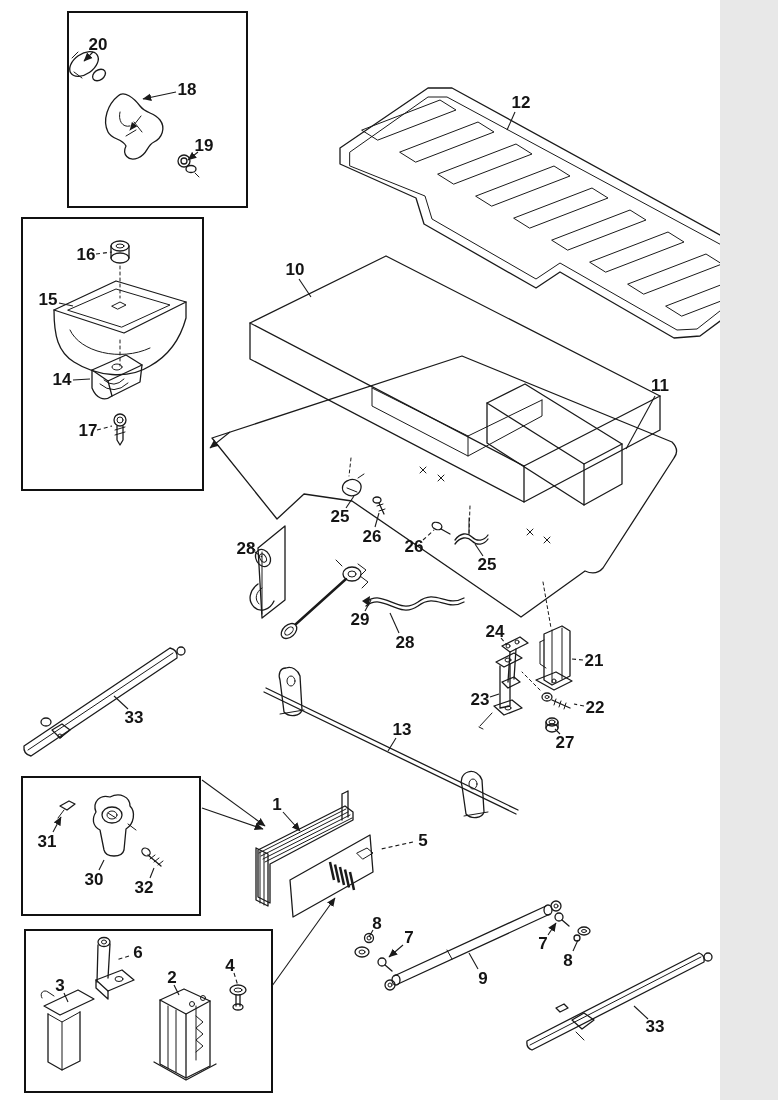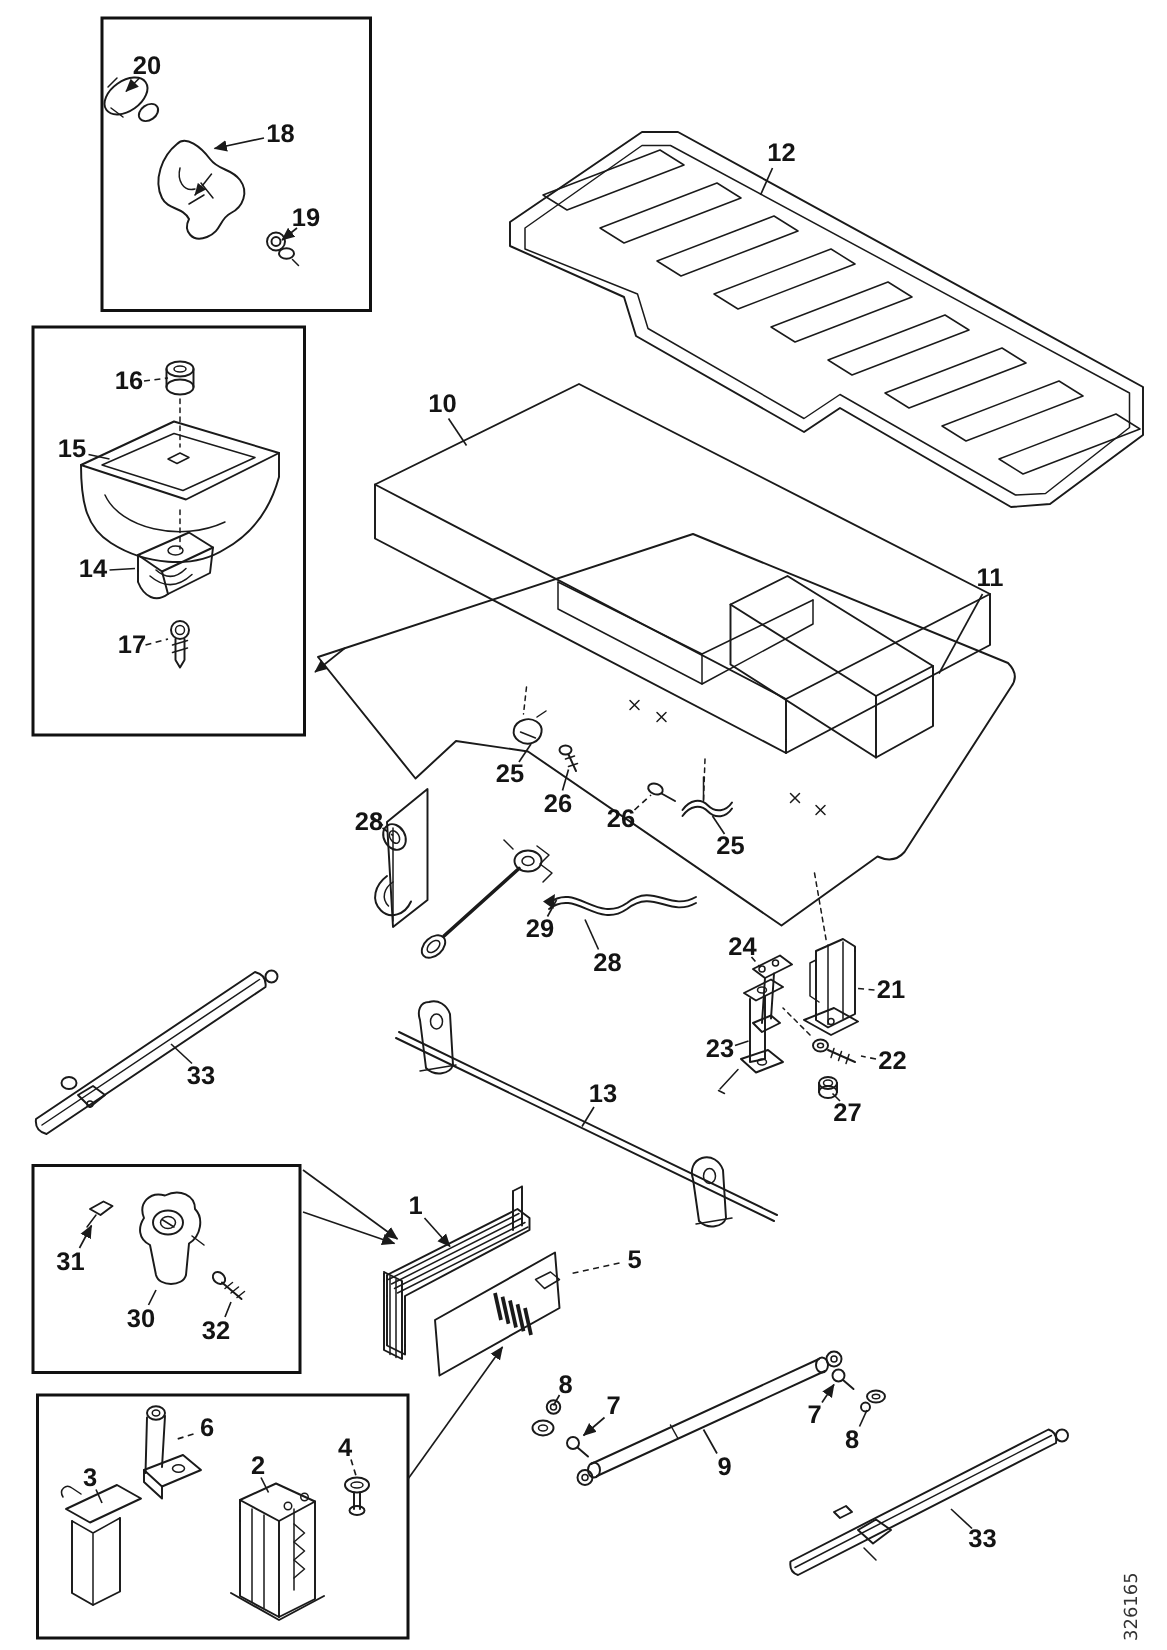--- a/index.html
+++ b/index.html
@@ -1,16 +1,16 @@
 <!DOCTYPE html>
 <html><head>
 <meta charset="utf-8">
 <style>
   html,body{margin:0;padding:0;background:#e8e8e8;}
-  .stage{position:relative;width:778px;height:1100px;background:#ffffff;overflow:hidden;
+  .stage{position:relative;width:720px;height:1100px;background:#ffffff;overflow:hidden;
          font-family:"Liberation Sans",sans-serif;text-decoration:underline;}
   svg{position:absolute;left:0;top:0;}
   .ln{fill:none;stroke:#1a1a1a;stroke-width:1.3;stroke-linejoin:round;stroke-linecap:round;}
   .thin{fill:none;stroke:#1a1a1a;stroke-width:1;stroke-linejoin:round;stroke-linecap:round;}
   .thick{fill:none;stroke:#1a1a1a;stroke-width:2.4;stroke-linejoin:round;stroke-linecap:round;}
   .box{fill:none;stroke:#111;stroke-width:2;}
   .leader{fill:none;stroke:#1a1a1a;stroke-width:1.1;}
   .dashed{stroke-dasharray:4 3;}
   .dash2{stroke-dasharray:3 3;}
   .callout{font:600 17px "Liberation Sans",sans-serif;fill:#141414;text-anchor:middle;dominant-baseline:central;}

